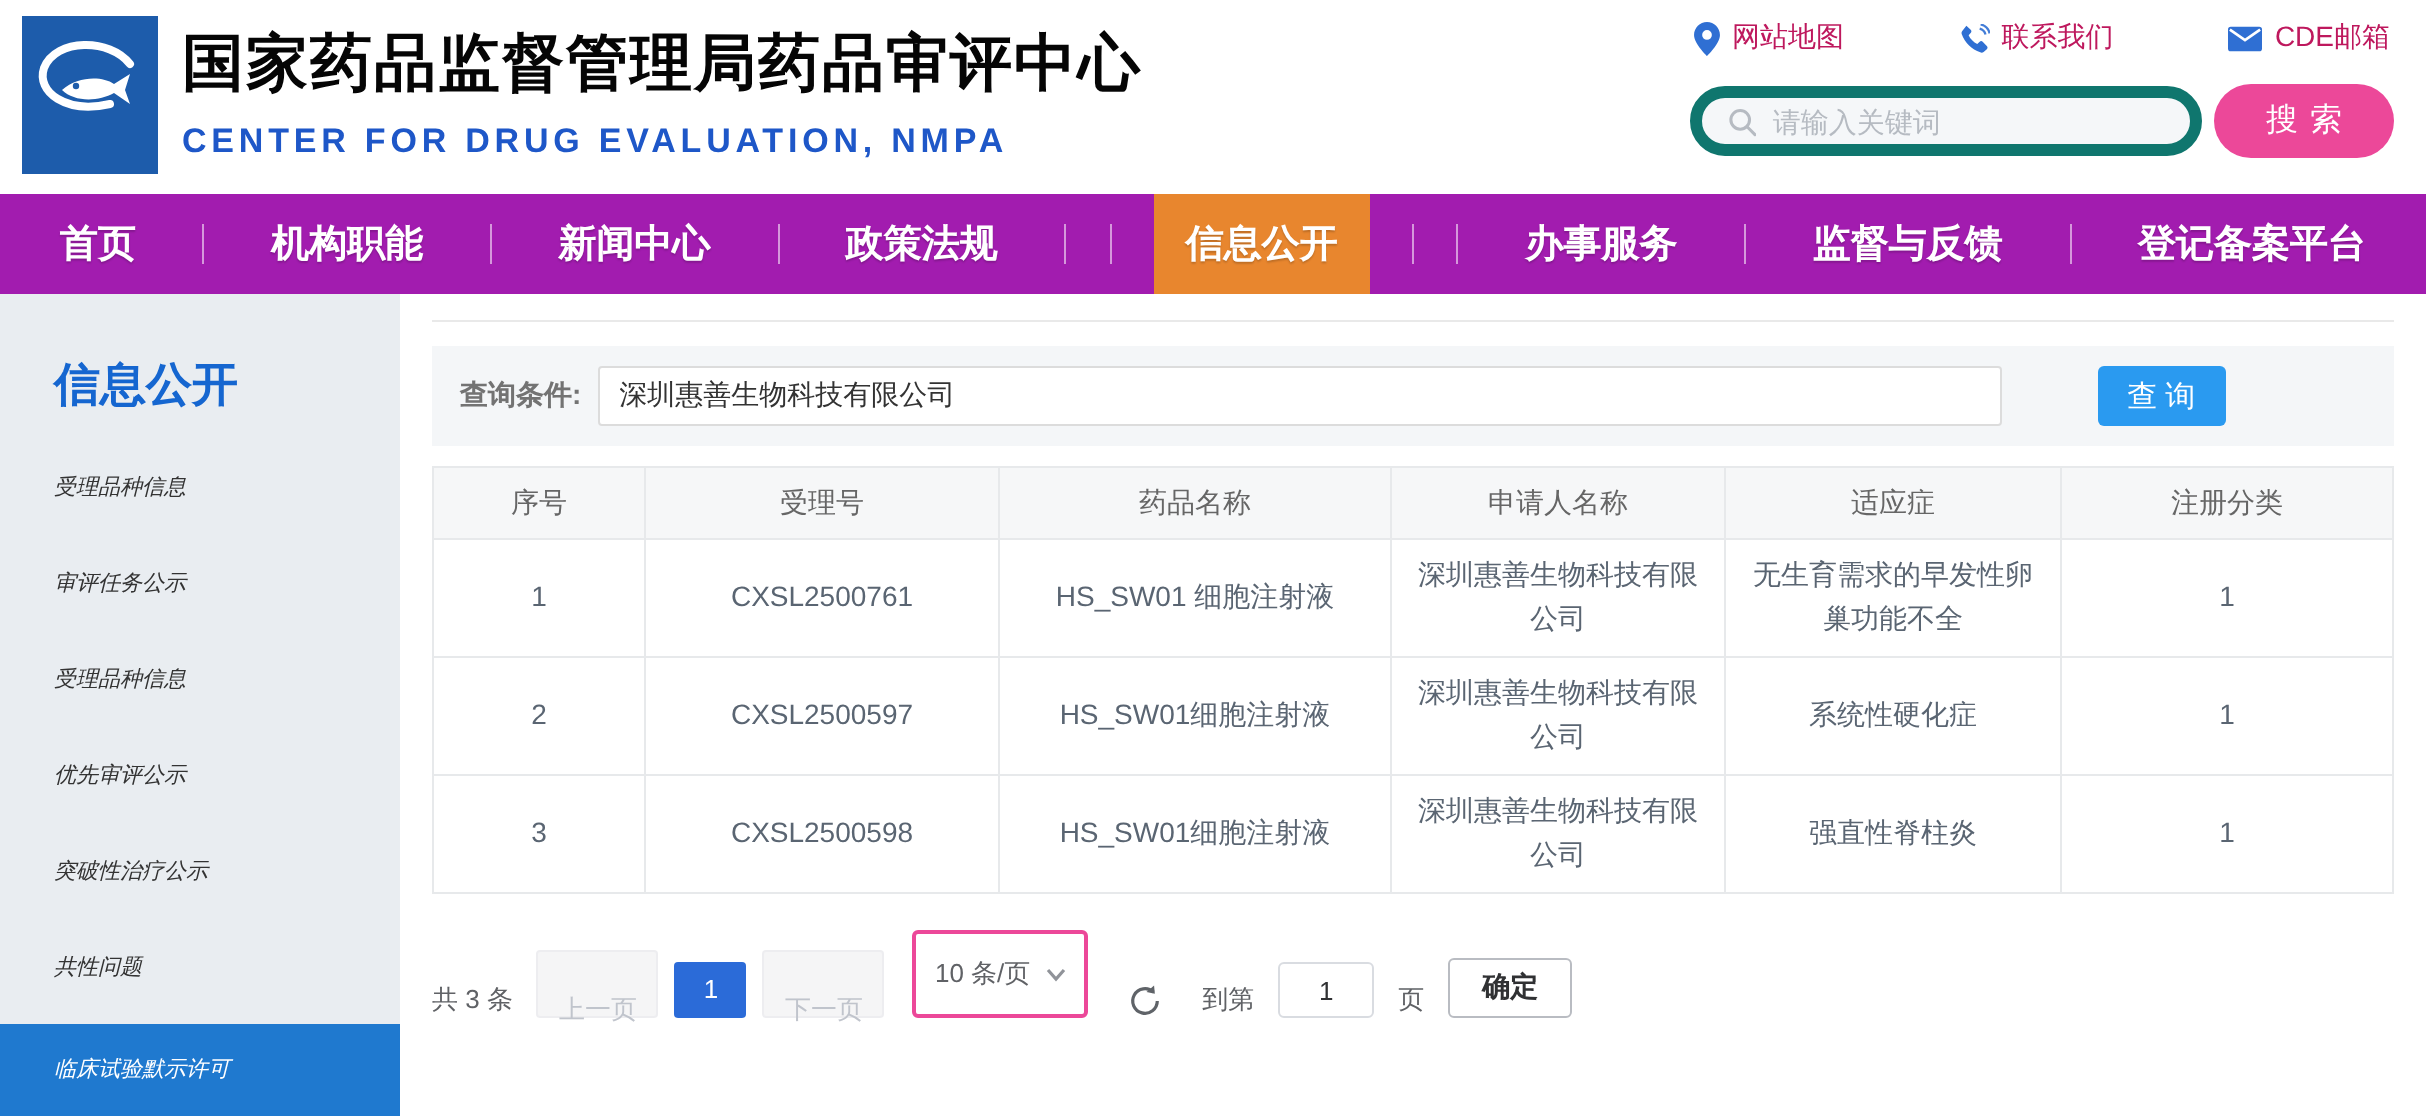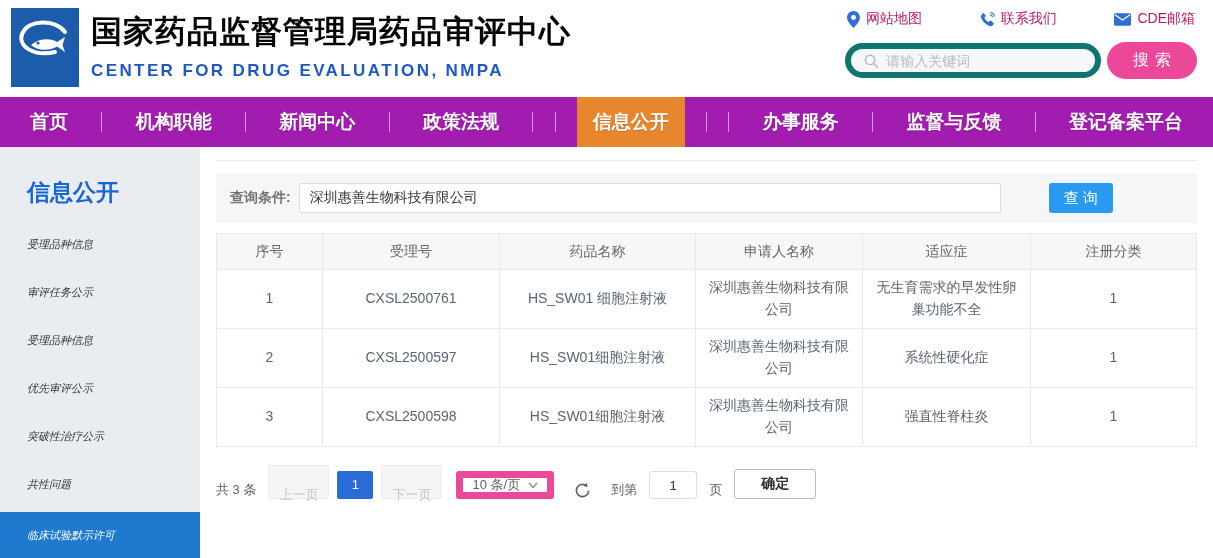--- a/index.html
+++ b/index.html
@@ -62,28 +62,28 @@
   table.results th { height:36px; background:#f6f7f8; font-weight:normal; color:#666; border:1px solid #e7e9eb; }
   table.results td { height:59px; text-align:center; border:1px solid #e7e9eb; padding:4px 12px; line-height:1.55;
     background:#fff; word-break:break-all; }
 
   .pagination { margin-top:18px; display:flex; align-items:flex-end; font-size:13px; color:#606266; }
   .pg-total { margin-right:8px; white-space:nowrap; }
   .pg-btn { min-width:60px; height:28px; line-height:26px; text-align:center; background:#f5f5f6;
     border:1px solid #ededf0; border-radius:2px; color:#c0c4cc; margin:0 4px; padding:16px 10px; cursor:default; }
   .pg-current { min-width:36px; height:28px; line-height:28px; text-align:center; background:#2b6bd8;
     color:#fff; border-radius:2px; margin:0 4px; cursor:pointer; }
-  .pg-size { height:28px; margin-left:10px; border:7px solid #ec4899; border-radius:3px; background:#fff;
+  .pg-size { height:44px; margin-left:10px; border:2px solid #ec4899; border-radius:3px; background:#fff;
     display:flex; align-items:center; gap:8px; padding:0 9px; cursor:pointer; white-space:nowrap; }
   .pg-refresh { margin-left:20px; display:flex; align-items:center; cursor:pointer; color:#5f6368; }
   .pg-goto-label { margin-left:20px; white-space:nowrap; }
   .pg-goto-input { width:48px; height:28px; border:1px solid #d9dce1; border-radius:3px; text-align:center;
     margin:0 12px; font-size:13px; color:#303133; outline:none; font-family:inherit; }
   .pg-unit { white-space:nowrap; }
-  .pg-confirm { margin-left:12px; height:30px; padding:0 26px; background:#fff; border:1px solid #b9bcc2;
+  .pg-confirm { margin-left:12px; height:30px; padding:0 16px; background:#fff; border:1px solid #b9bcc2;
     border-radius:3px; font-size:14px; font-weight:bold; color:#303133; cursor:pointer; font-family:inherit; }
 </style>
 </head>
 <body>
 
 <div class="header">
   <svg class="logo" viewBox="0 0 68 79" xmlns="http://www.w3.org/2000/svg">
     <rect width="68" height="79" fill="#1d5cab"></rect>
     <path d="M54 24 C 44 11, 17 11, 11 26 C 7 38, 22 49, 44 44" stroke="#fff" stroke-width="4" fill="none" stroke-linecap="round"></path>
     <path d="M20 37 C 28 30 40 30 46 34 L 54 29 L 51.5 37 L 54 44 L 46 38.5 C 38 43 26 43 20 37 Z" fill="#fff"></path>

